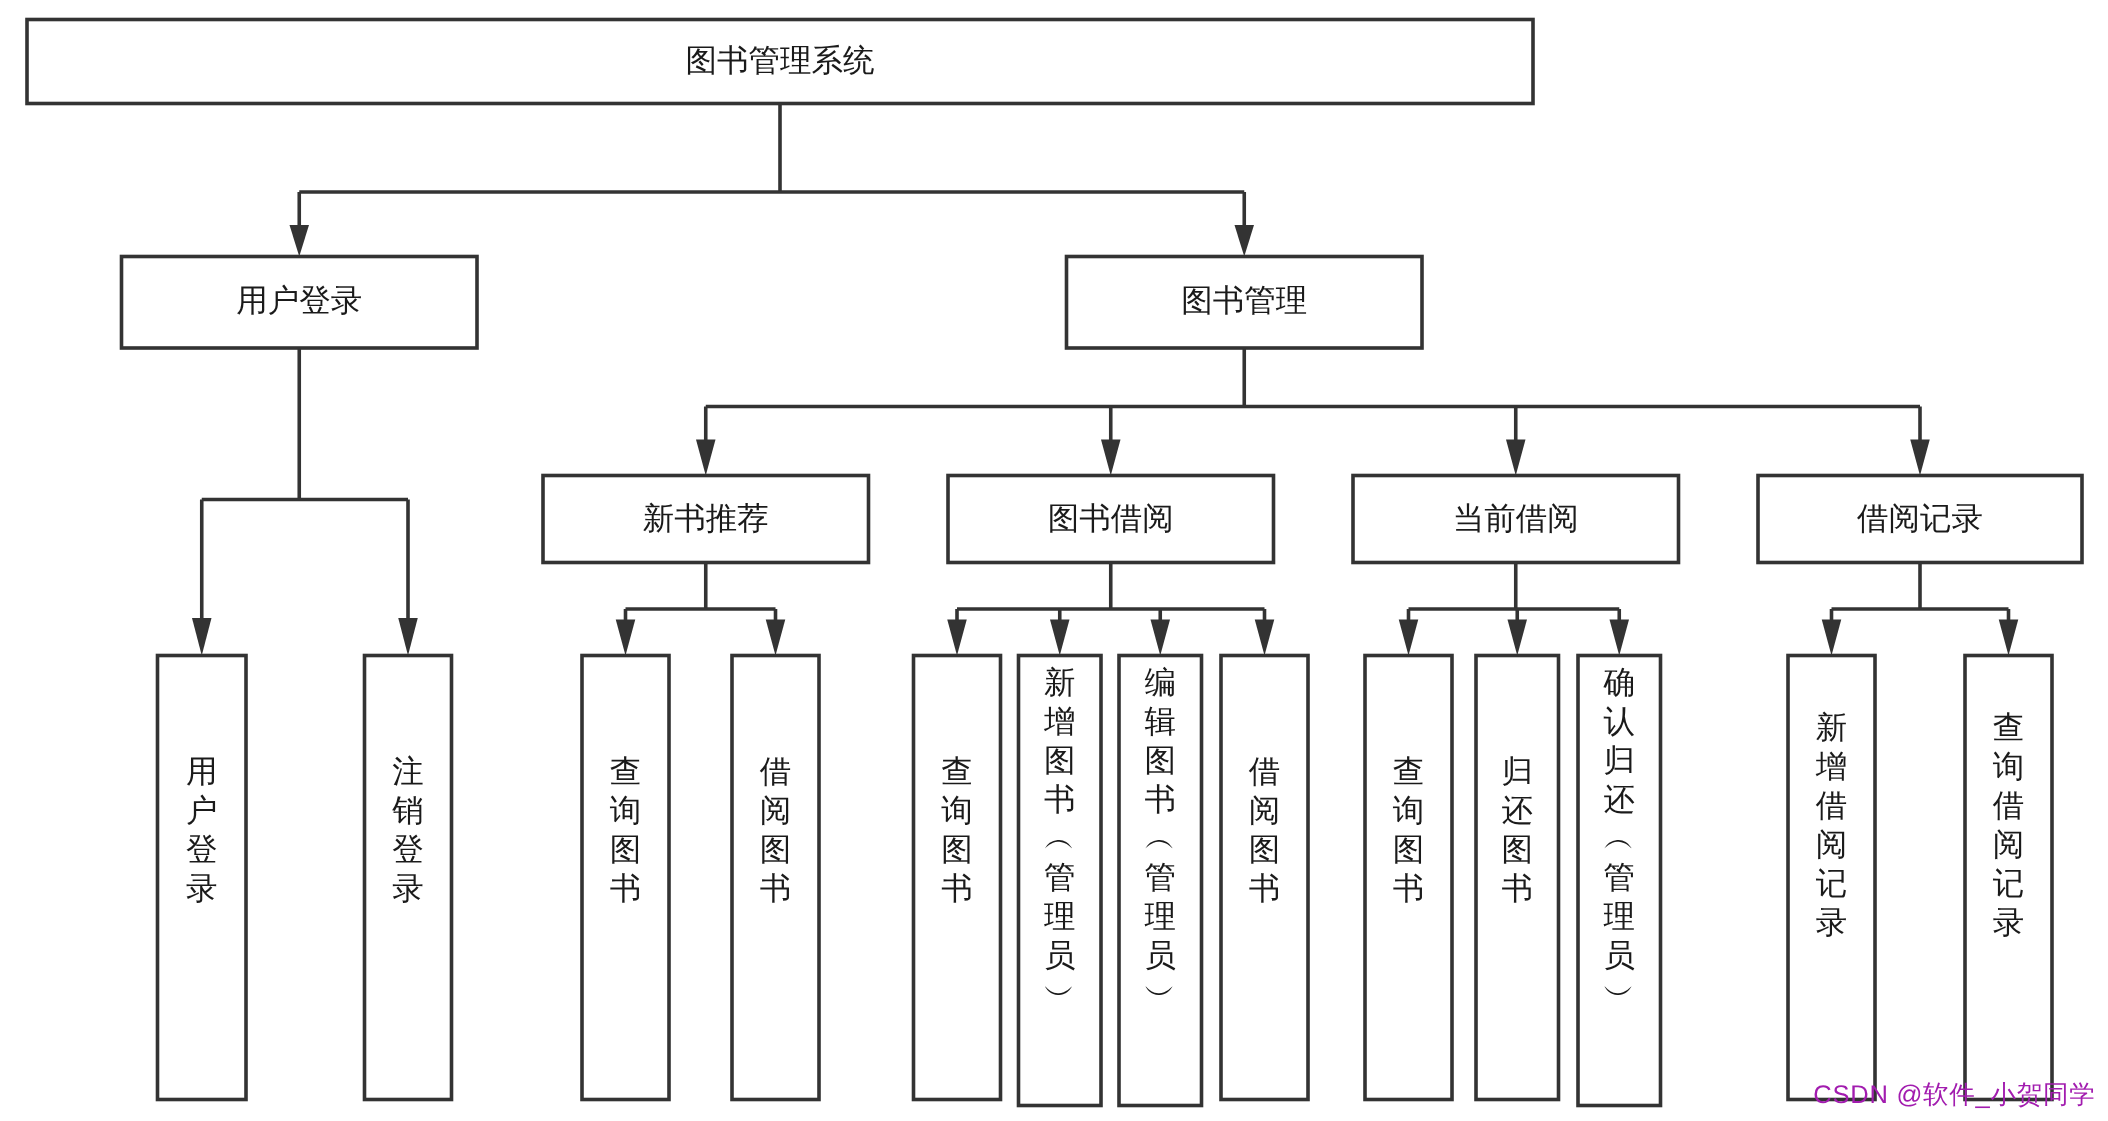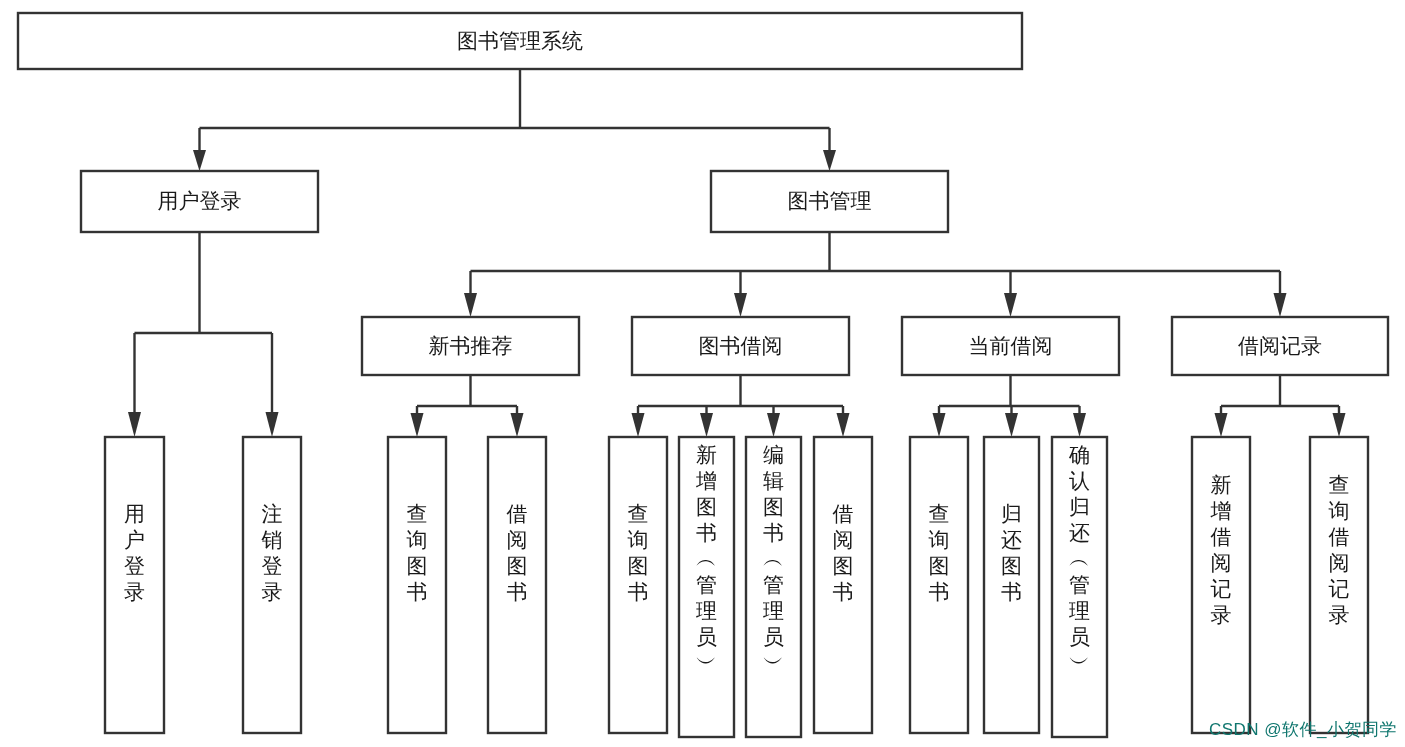--- a/index.html
+++ b/index.html
@@ -52,21 +52,21 @@
   .arrow-head {
     fill: #333333;
     stroke: none;
   }
   .watermark {
     position: absolute;
     right: 8px;
     bottom: 6px;
     font-family: "Liberation Sans", "DejaVu Sans", sans-serif;
     font-size: 17px;
-    color: #0f766e;
+    color: #a21caf;
     white-space: nowrap;
     letter-spacing: 0.5px;
     user-select: none;
   }
 </style>
 </head>
 <body>
 
 <div id="diagram-root">
   <svg id="tree-svg" viewBox="0 0 1405 747" xmlns="http://www.w3.org/2000/svg">

